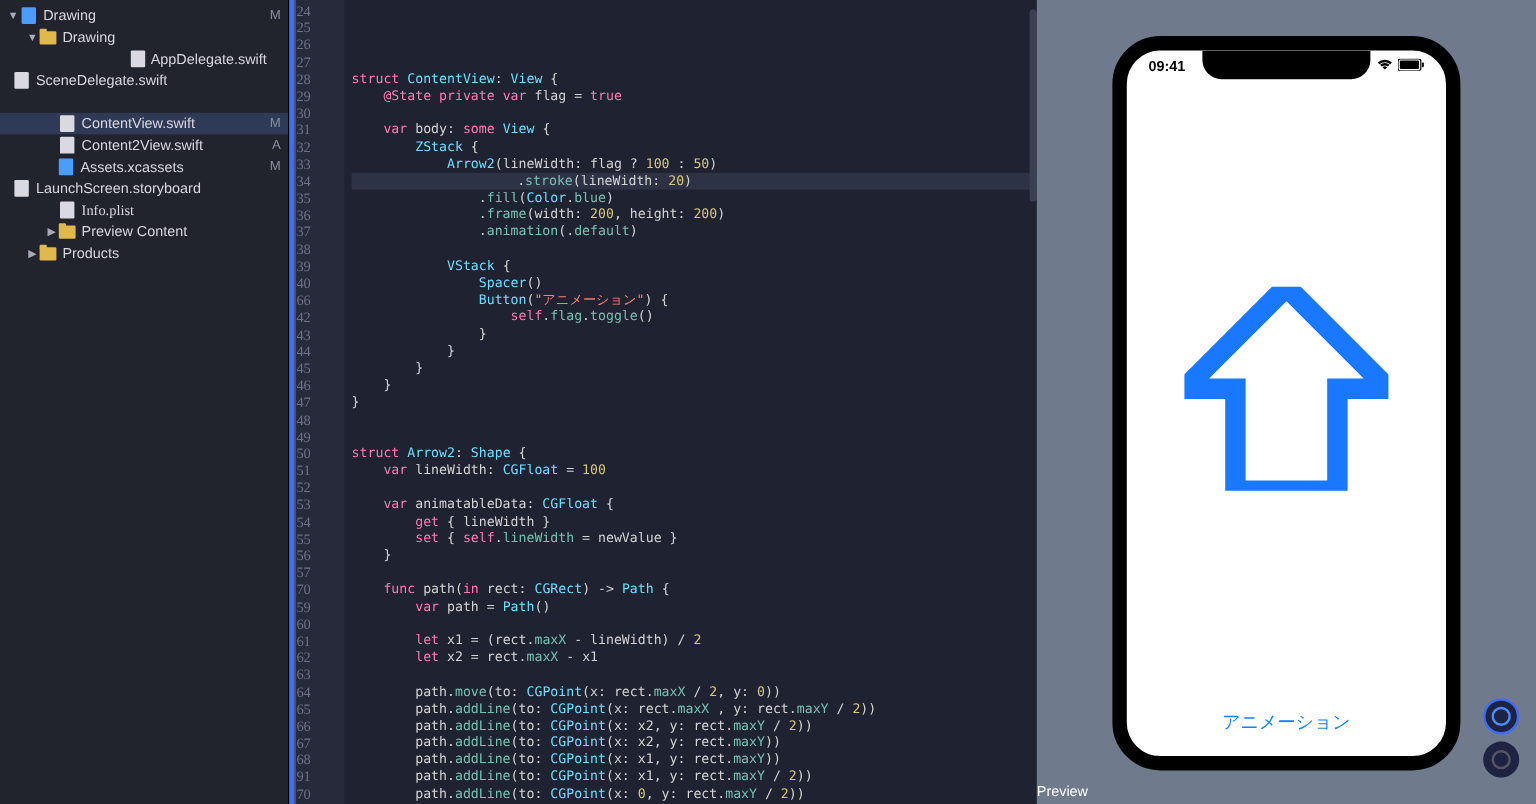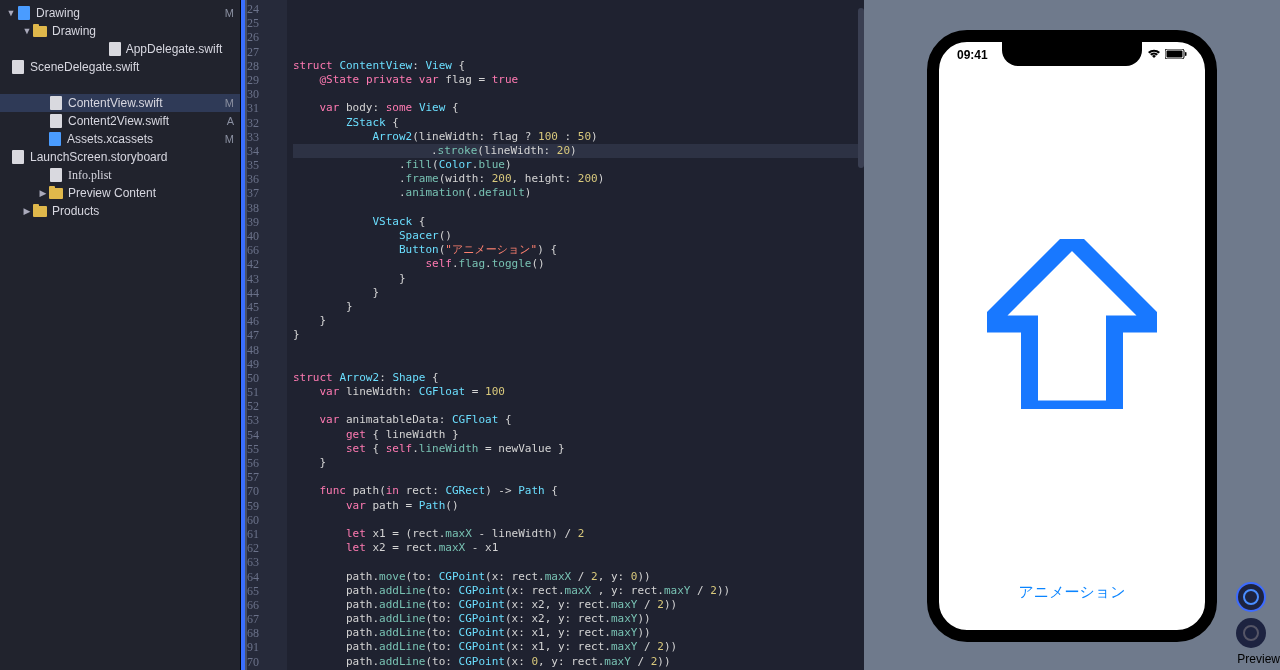--- a/index.html
+++ b/index.html
@@ -165,32 +165,32 @@
   display: flex;
   flex-direction: column;
   align-items: center;
   justify-content: center;
 }
 .arrow-svg {
   margin-top: -60px;
 }
 .anim-button {
   position: absolute;
-  bottom: 28px;
+  bottom: 18px;
   color: #0a84ff;
   font-size: 15px;
   text-align: center;
 }
 
 .preview-label {
   position: absolute;
   bottom: 4px;
-  color: #000000;
+  color: #ffffff;
   font-size: 12px;
-  text-align: right;
+  text-align: left;
   width: 100%;
 }
 .canvas-ctrl {
   position: absolute;
   right: 14px;
   width: 30px; height: 30px;
   border-radius: 50%;
   display: flex; align-items: center; justify-content: center;
 }
 .canvas-ctrl.c1 { bottom: 58px; background: #1d2340; border: 2px solid #3d6bff; }

